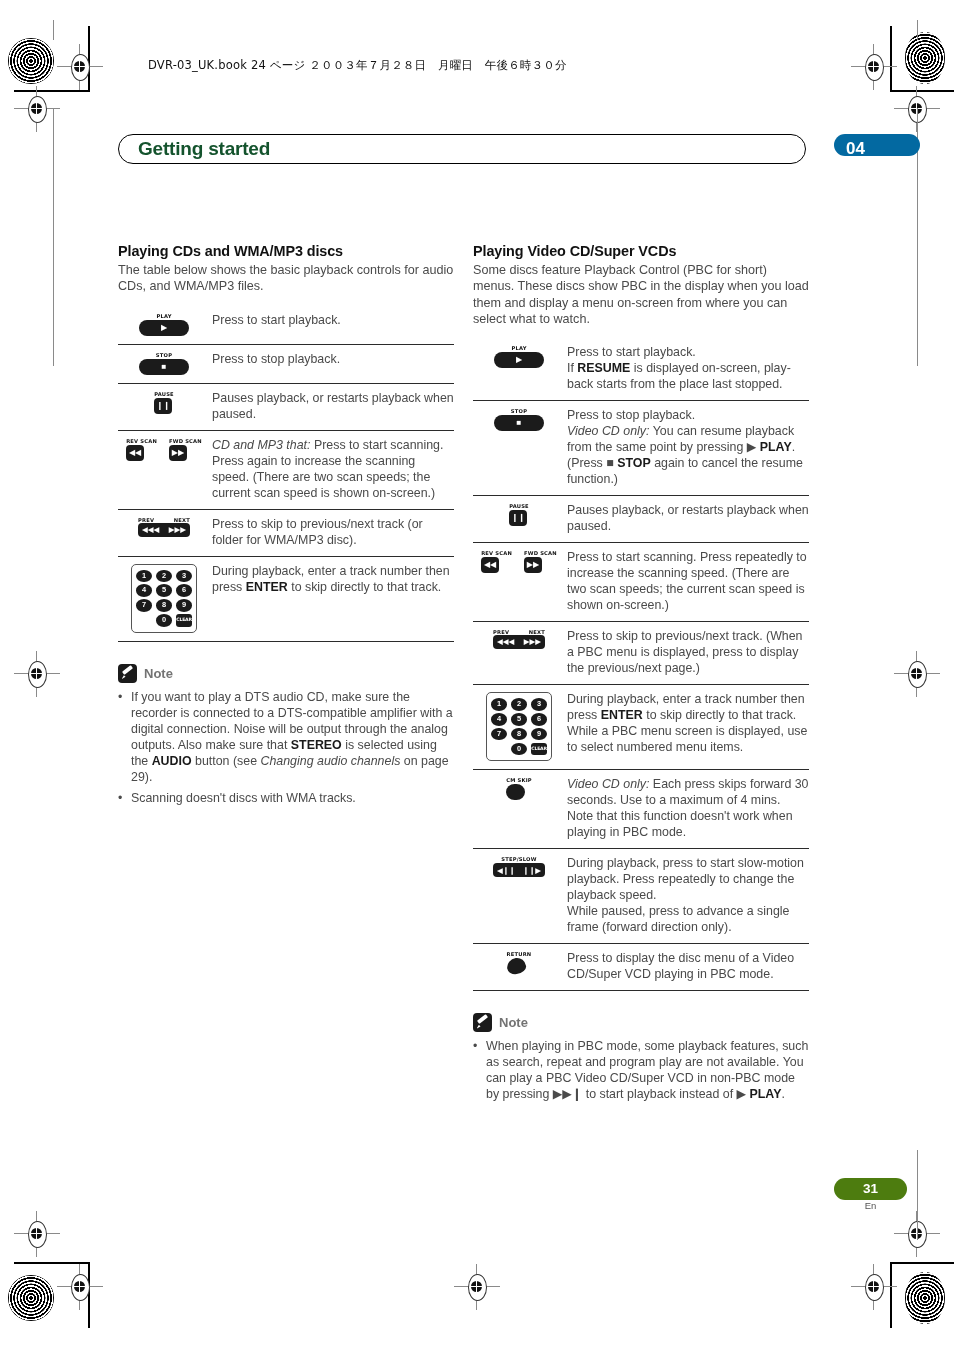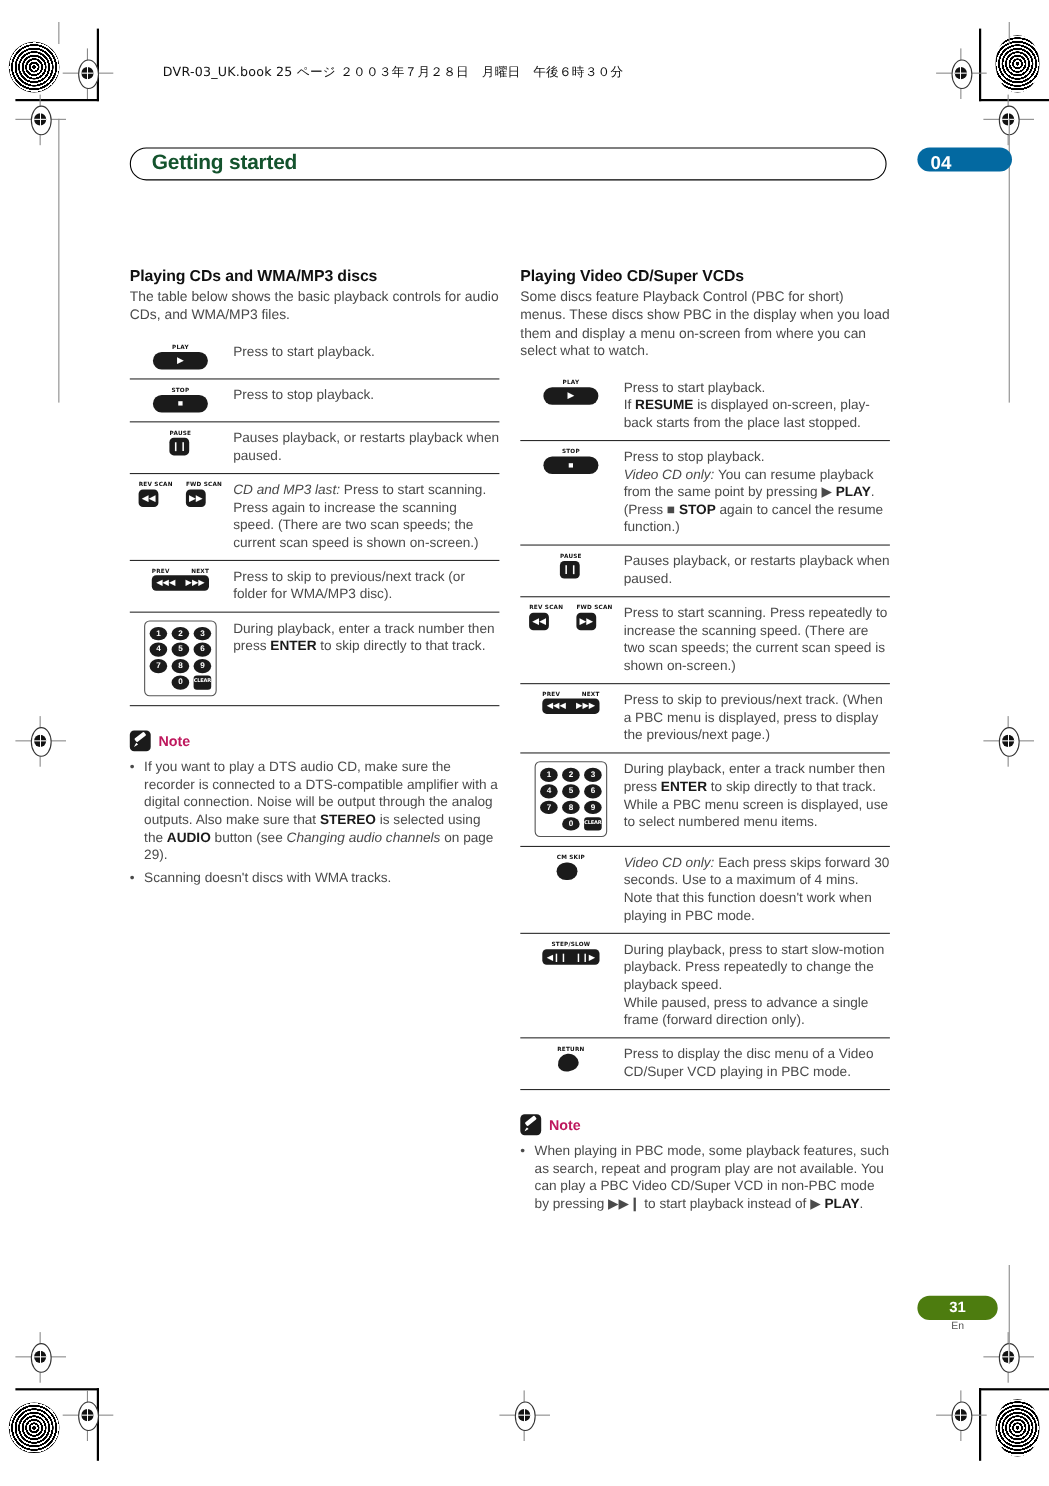--- a/index.html
+++ b/index.html
@@ -121,21 +121,21 @@
     width:19px;height:19px;background:#1b1b1b;border-radius:4px;position:relative;
   }
   .note-icon:before{
     content:"";position:absolute;left:4px;top:4px;width:11px;height:4px;background:#fff;
     transform:rotate(-38deg);transform-origin:center;border-radius:1px;
   }
   .note-icon:after{
     content:"";position:absolute;left:3.5px;top:11.5px;width:4px;height:4px;background:#fff;
     clip-path:polygon(0 100%,100% 40%,60% 0);
   }
-  .note-title{font-size:13px;font-weight:bold;color:#be185d;}
+  .note-title{font-size:13px;font-weight:bold;color:#737373;}
   .bullet{display:flex;margin-bottom:5px;}
   .bullet .dot{width:13px;flex:0 0 13px;font-size:12.4px;line-height:16px;color:#4a4a4a;text-align:left;}
   .bullet .txt{flex:1;font-size:12.4px;line-height:16px;color:#4a4a4a;}
   .bullet .txt b{color:#1a1a1a;font-weight:bold;}
   .bullet .txt i{font-style:italic;}
 
   
   .pagebadge{
     position:absolute;left:834px;top:1178px;width:73px;height:22px;background:#4d7c0f;border-radius:11px;
     text-align:center;
@@ -236,21 +236,21 @@
       <div class="ring"></div>
       <div class="dot"></div>
     </div>
 
   <div class="vrule" style="left:53px;top:108px;width:1px;height:258px;"></div>
   <div class="vrule" style="left:917px;top:108px;width:1px;height:258px;"></div>
   <div class="vrule" style="left:917px;top:1150px;width:1px;height:90px;"></div>
   <div class="vrule" style="left:53px;top:20px;width:1px;height:20px;"></div>
   <div class="vrule" style="left:917px;top:20px;width:1px;height:20px;"></div>
 
-  <div class="bookline">DVR-03_UK.book 25 ページ ２００３年７月２８日　月曜日　午後６時３０分</div>
+  <div class="bookline">DVR-03_UK.book 24 ページ ２００３年７月２８日　月曜日　午後６時３０分</div>
   <div class="chapter-bar"></div>
   <div class="chapter-title">Getting started</div>
   <div class="chapter-num">
     <span>04</span>
   </div>
 
   <div class="col left">
     <h2 class="sec">Playing CDs and WMA/MP3 discs</h2>
     <p class="body">The table below shows the basic playback controls for audio CDs, and WMA/MP3 files.</p>
     <div class="ctable" id="left-table">
@@ -299,21 +299,21 @@
                 </div>
                 <div>
                   <span class="blabel">FWD SCAN</span>
                   <div class="sq">
                     <span class="gly">▶▶</span>
                   </div>
                 </div>
               </div>
             </div>
           </div>
-          <div class="ctext"><i>CD and MP3 last:</i> Press to start scanning. Press again to increase the scanning speed. (There are two scan speeds; the current scan speed is shown on-screen.)</div>
+          <div class="ctext"><i>CD and MP3 that:</i> Press to start scanning. Press again to increase the scanning speed. (There are two scan speeds; the current scan speed is shown on-screen.)</div>
         </div>
         <div class="crow">
           <div class="cbtn">
             <div class="btnwrap">
               <div class="labrow">
                 <span class="blabel">PREV</span>
                 <span class="blabel">NEXT</span>
               </div>
               <div class="dualpill">
                 <span class="gly">◀◀◀</span>

